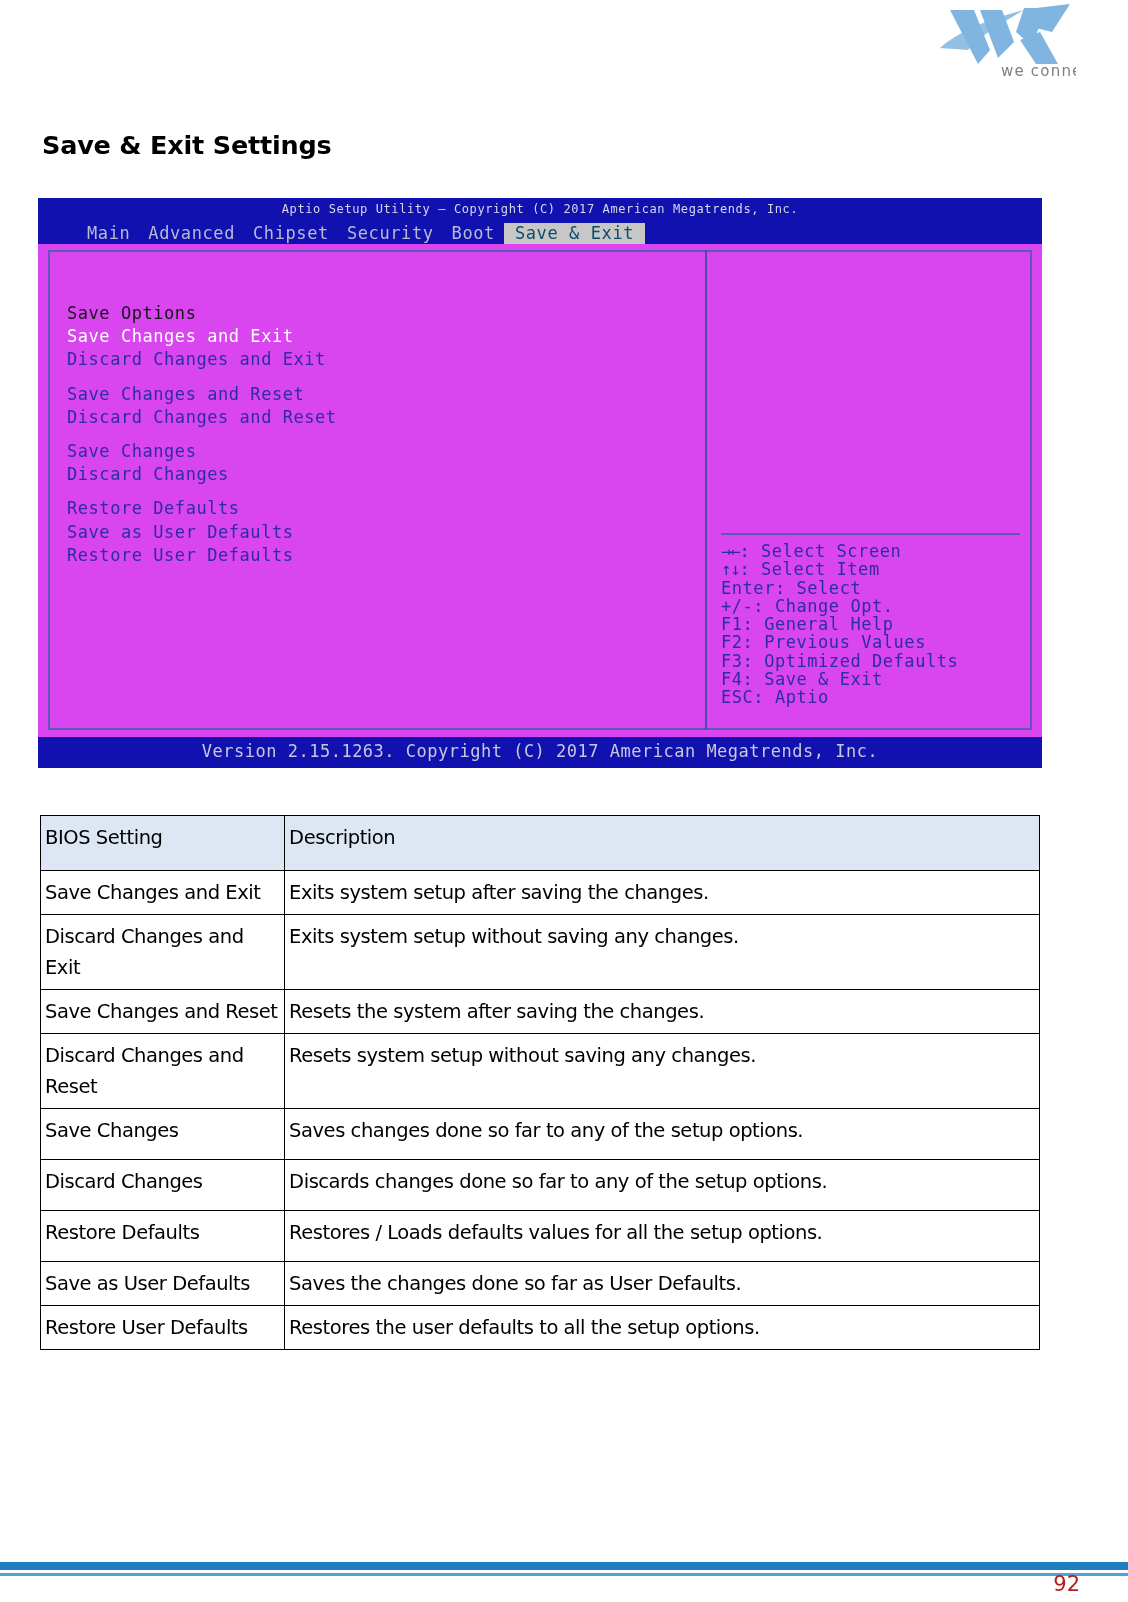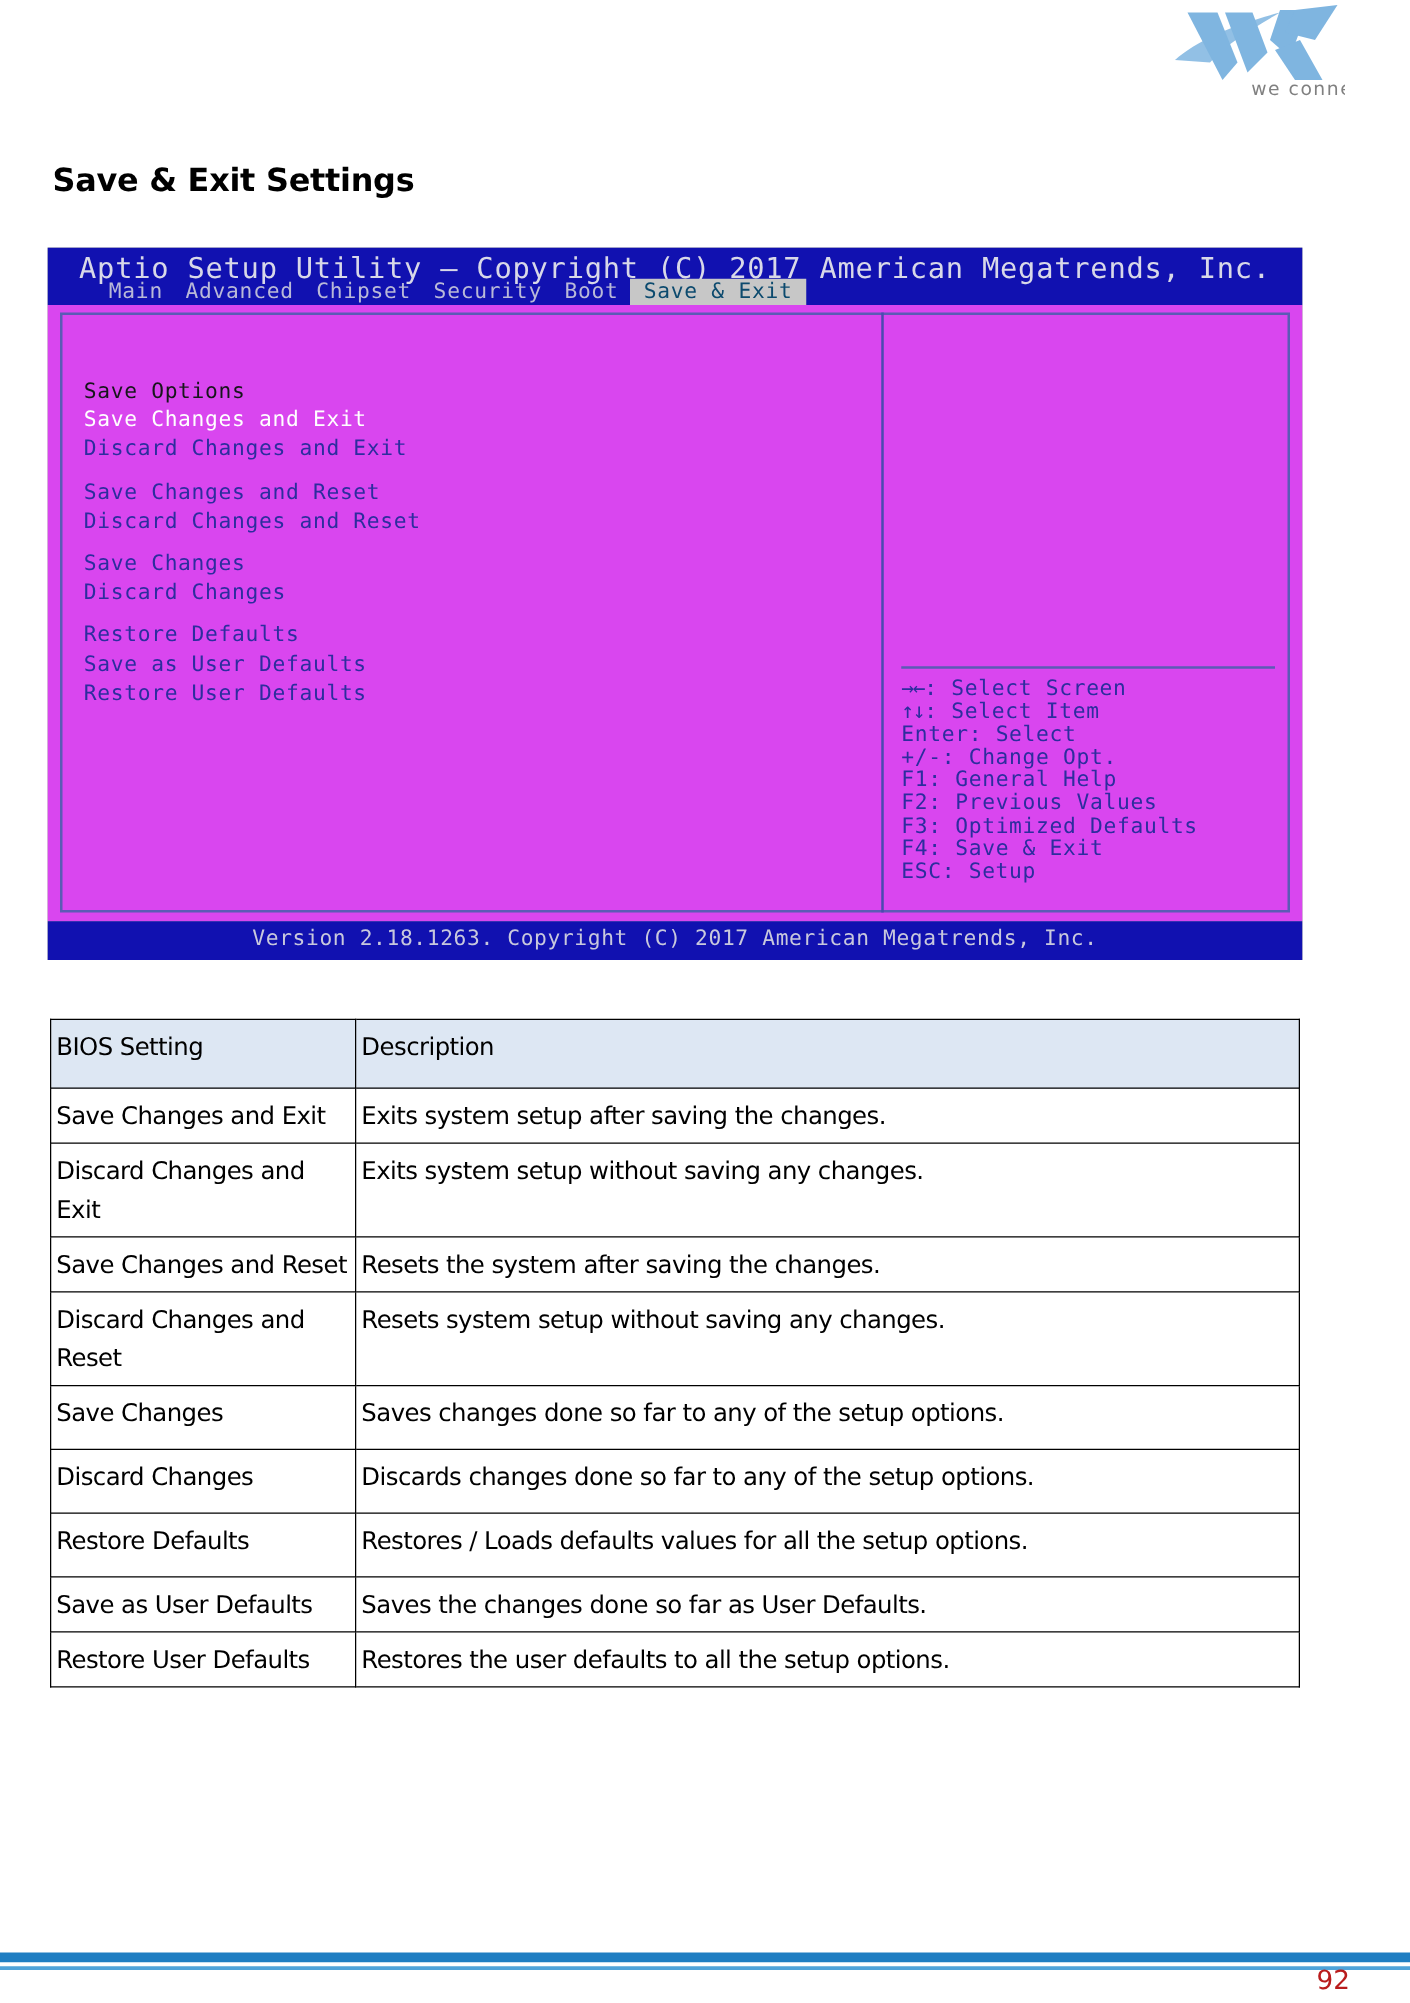--- a/index.html
+++ b/index.html
@@ -62,21 +62,21 @@
     width: 1004px;
     height: 46px;
     background: #1111b0;
   }
   .bios-title {
     position: absolute;
     left: 0; top: 4px;
     width: 1004px;
     text-align: center;
     color: #d8d8e8;
-    font-size: 23px;
+    font-size: 12px;
     letter-spacing: 0.6px;
     white-space: nowrap;
   }
   .bios-tabs {
     position: absolute;
     left: 40px;
     top: 25px;
     display: flex;
     align-items: flex-end;
     gap: 0px;
@@ -312,26 +312,26 @@
 
     <div class="bios-keys">
       <div class="key-line"><span class="arrows">→←</span><span>: Select Screen</span></div>
       <div class="key-line"><span class="arrows">↑↓</span><span>: Select Item</span></div>
       <div class="key-line"><span>Enter</span><span>: Select</span></div>
       <div class="key-line"><span>+/-</span><span>: Change Opt.</span></div>
       <div class="key-line"><span>F1</span><span>: General Help</span></div>
       <div class="key-line"><span>F2</span><span>: Previous Values</span></div>
       <div class="key-line"><span>F3</span><span>: Optimized Defaults</span></div>
       <div class="key-line"><span>F4</span><span>: Save &amp; Exit</span></div>
-      <div class="key-line"><span>ESC</span><span>: Setup</span></div>
+      <div class="key-line"><span>ESC</span><span>: Aptio</span></div>
     </div>
   </div>
 
   <div class="bios-footbar">
-    <div class="bios-version">Version 2.18.1263. Copyright (C) 2017 American Megatrends, Inc.</div>
+    <div class="bios-version">Version 2.15.1263. Copyright (C) 2017 American Megatrends, Inc.</div>
   </div>
 </div>
 
 <table class="desc-table">
   <thead>
     <tr>
       <th class="col-setting">BIOS Setting</th>
       <th class="col-desc">Description</th>
     </tr>
   </thead>

